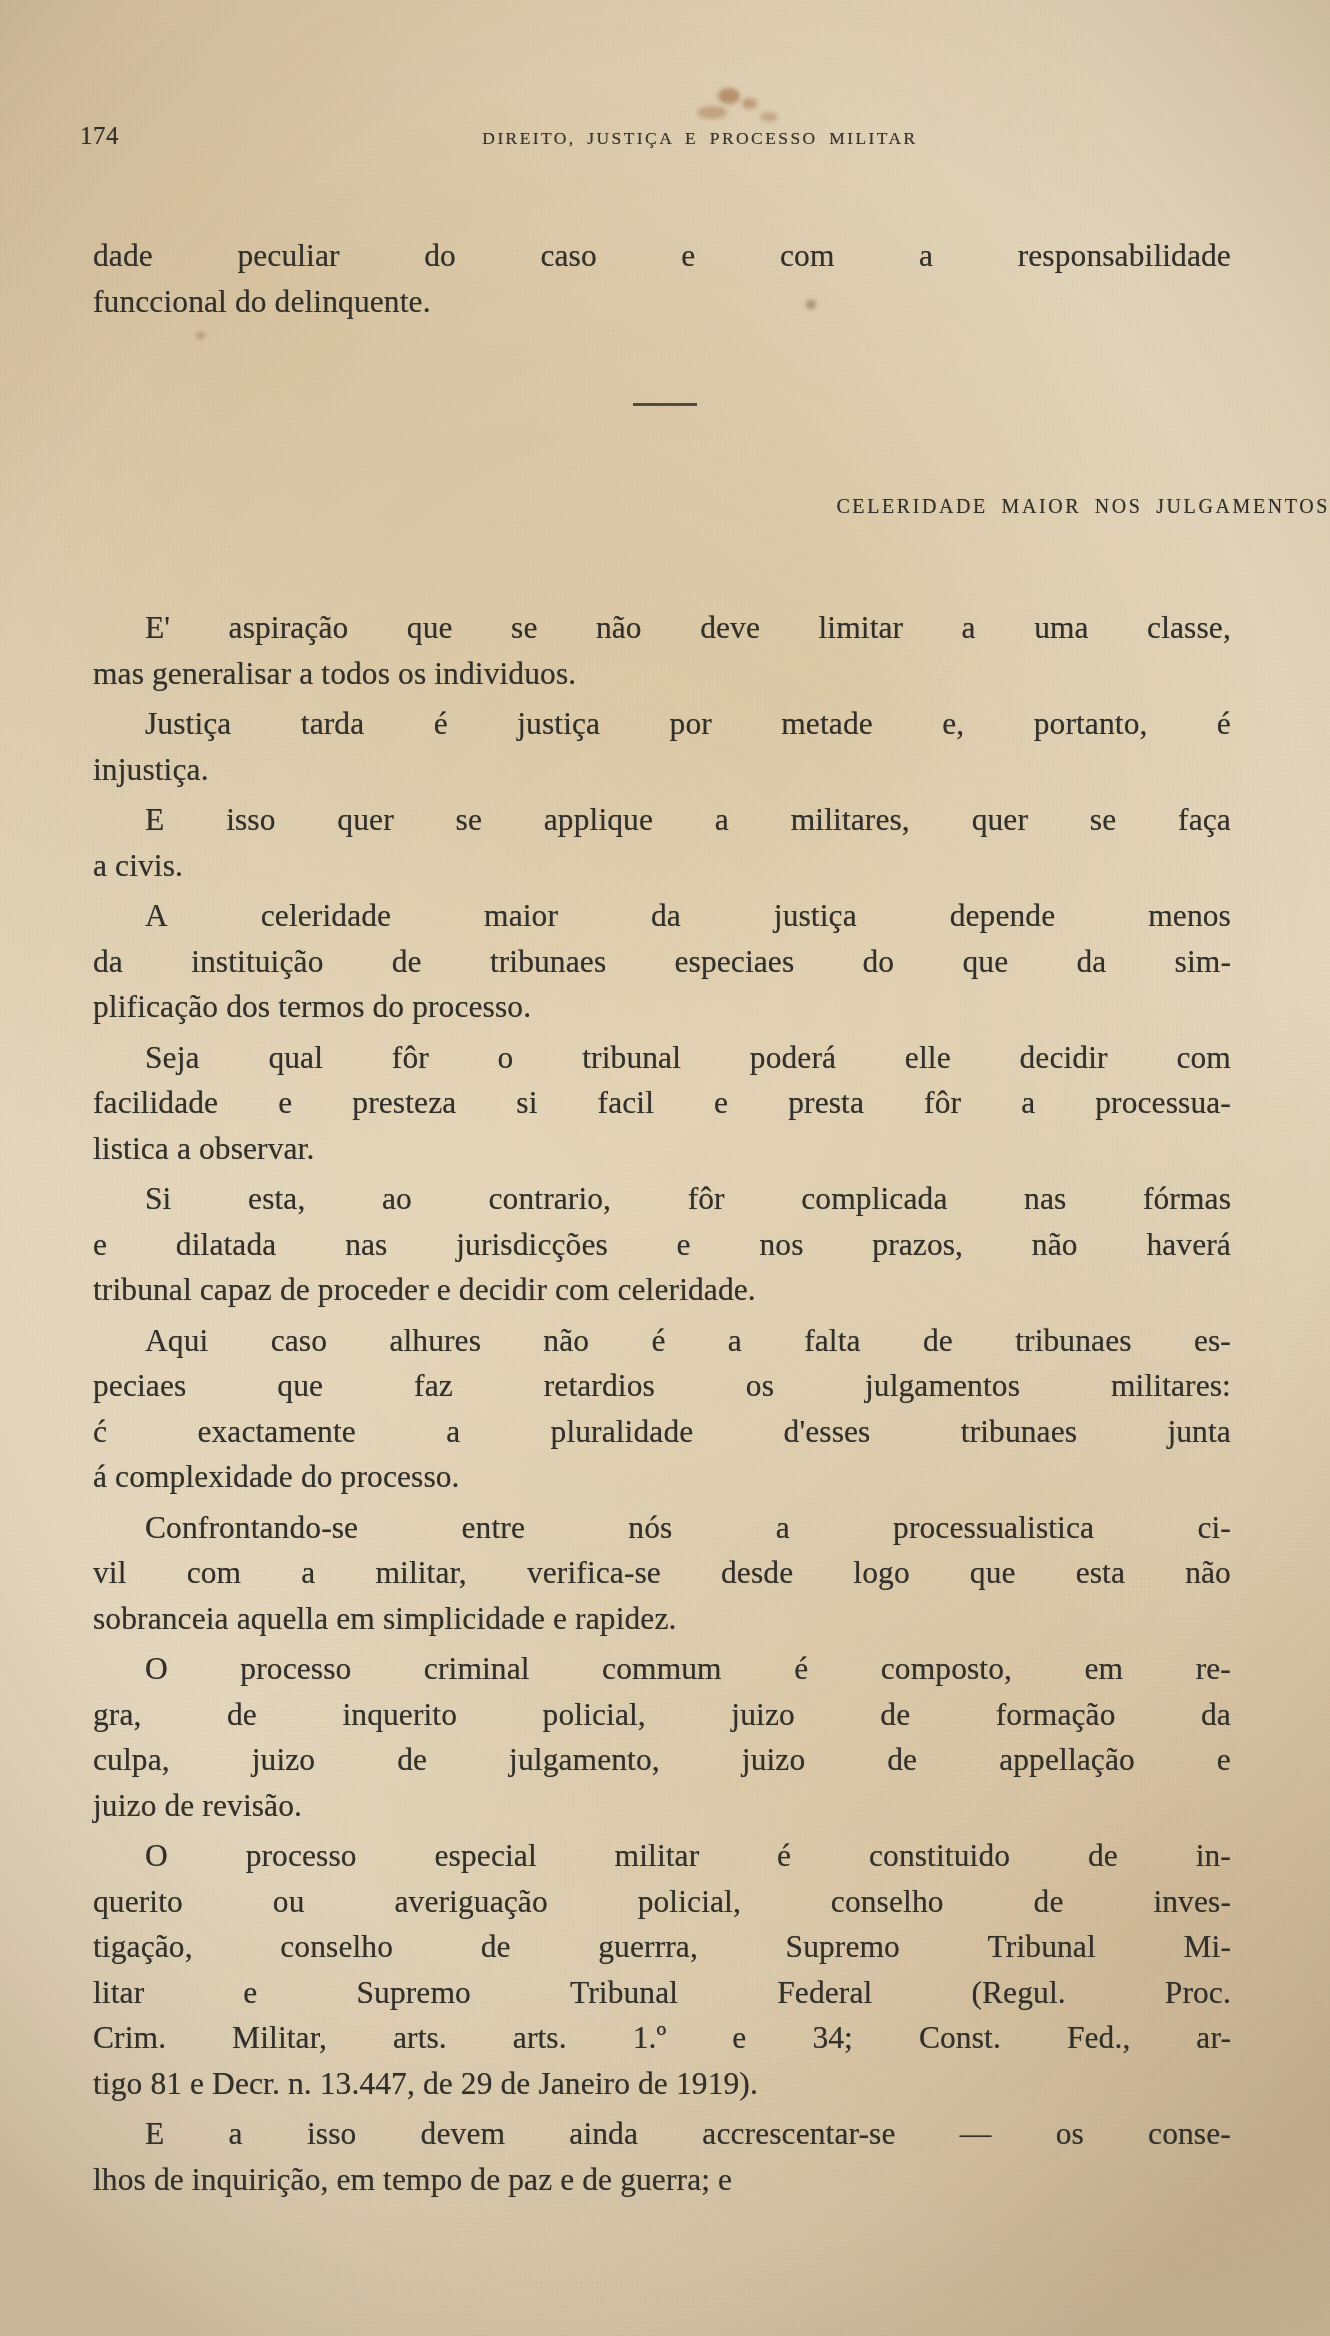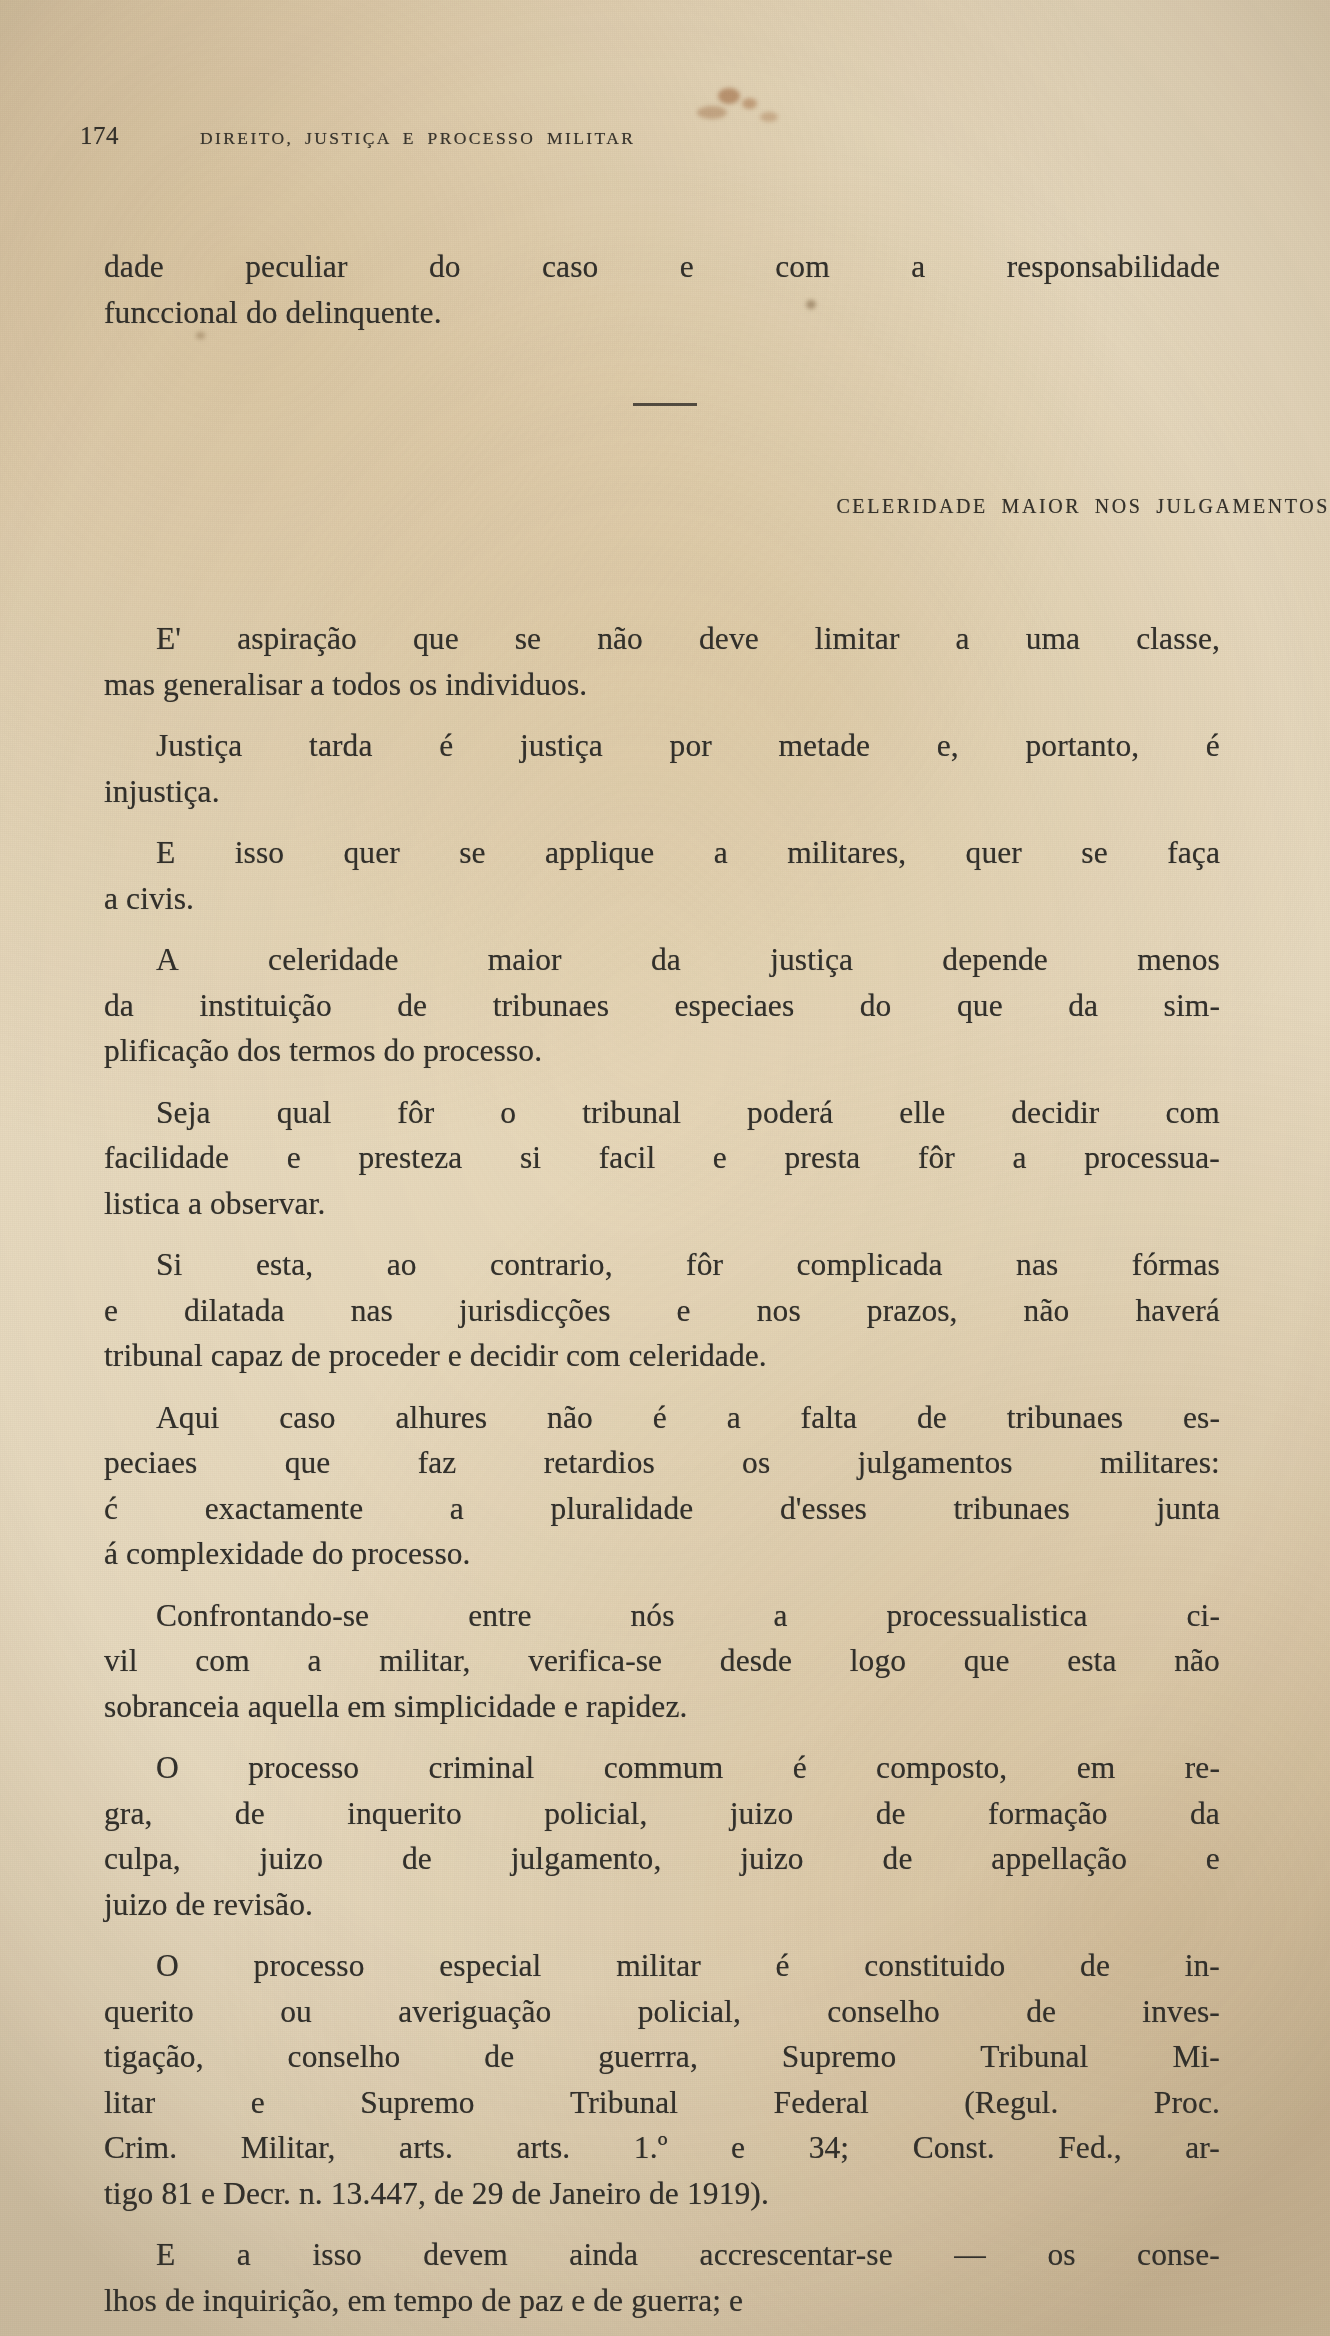--- a/index.html
+++ b/index.html
@@ -76,40 +76,40 @@
   }
   .folio {
     width: 120px;
     font-size: 25px;
     letter-spacing: 0.5px;
     color: #33302a;
     font-family: "Liberation Serif", "DejaVu Serif", serif;
   }
   .head-title {
     flex: 1;
-    text-align: left;
+    text-align: center;
     font-size: 17.5px;
     letter-spacing: 2.4px;
     word-spacing: 5px;
     color: #3a362e;
     font-family: "Liberation Serif", "DejaVu Serif", serif;
     padding-right: 70px;
     white-space: nowrap;
   }
 
   
   .textblock {
     position: absolute;
     left: 88px;
     top: 228px;
     width: 1148px;
   }
 
   p.para {
-    margin: 16px;
+    margin: 5px;
     font-size: 31.5px;
     line-height: 45.5px;
     text-align: justify;
     text-justify: inter-word;
     color: #32302b;
     letter-spacing: 0.1px;
     -webkit-hyphens: none;
     hyphens: none;
   }
   p.para.flush  { text-indent: 0; }

